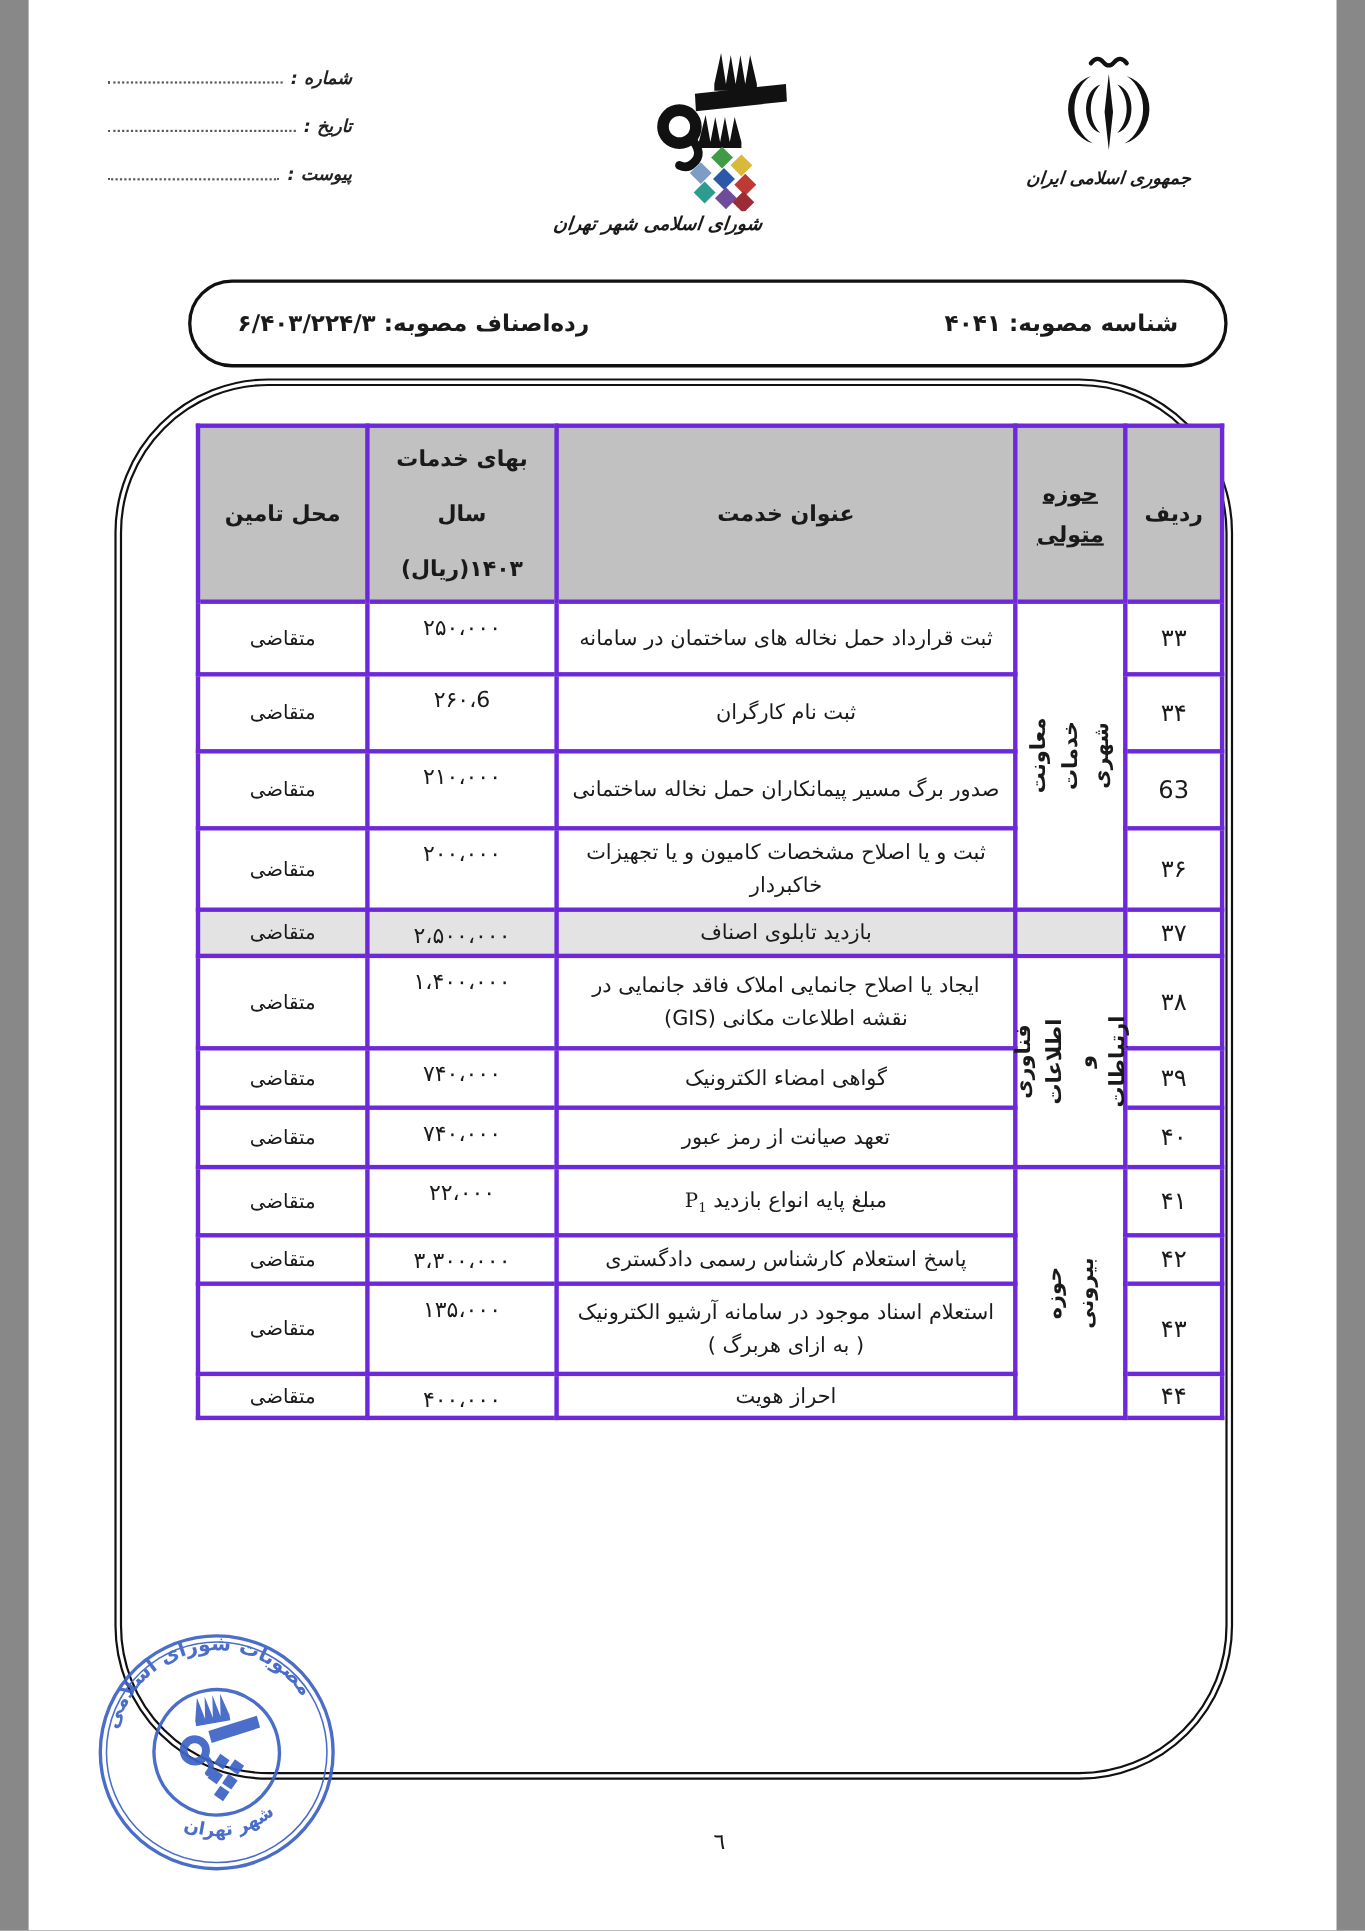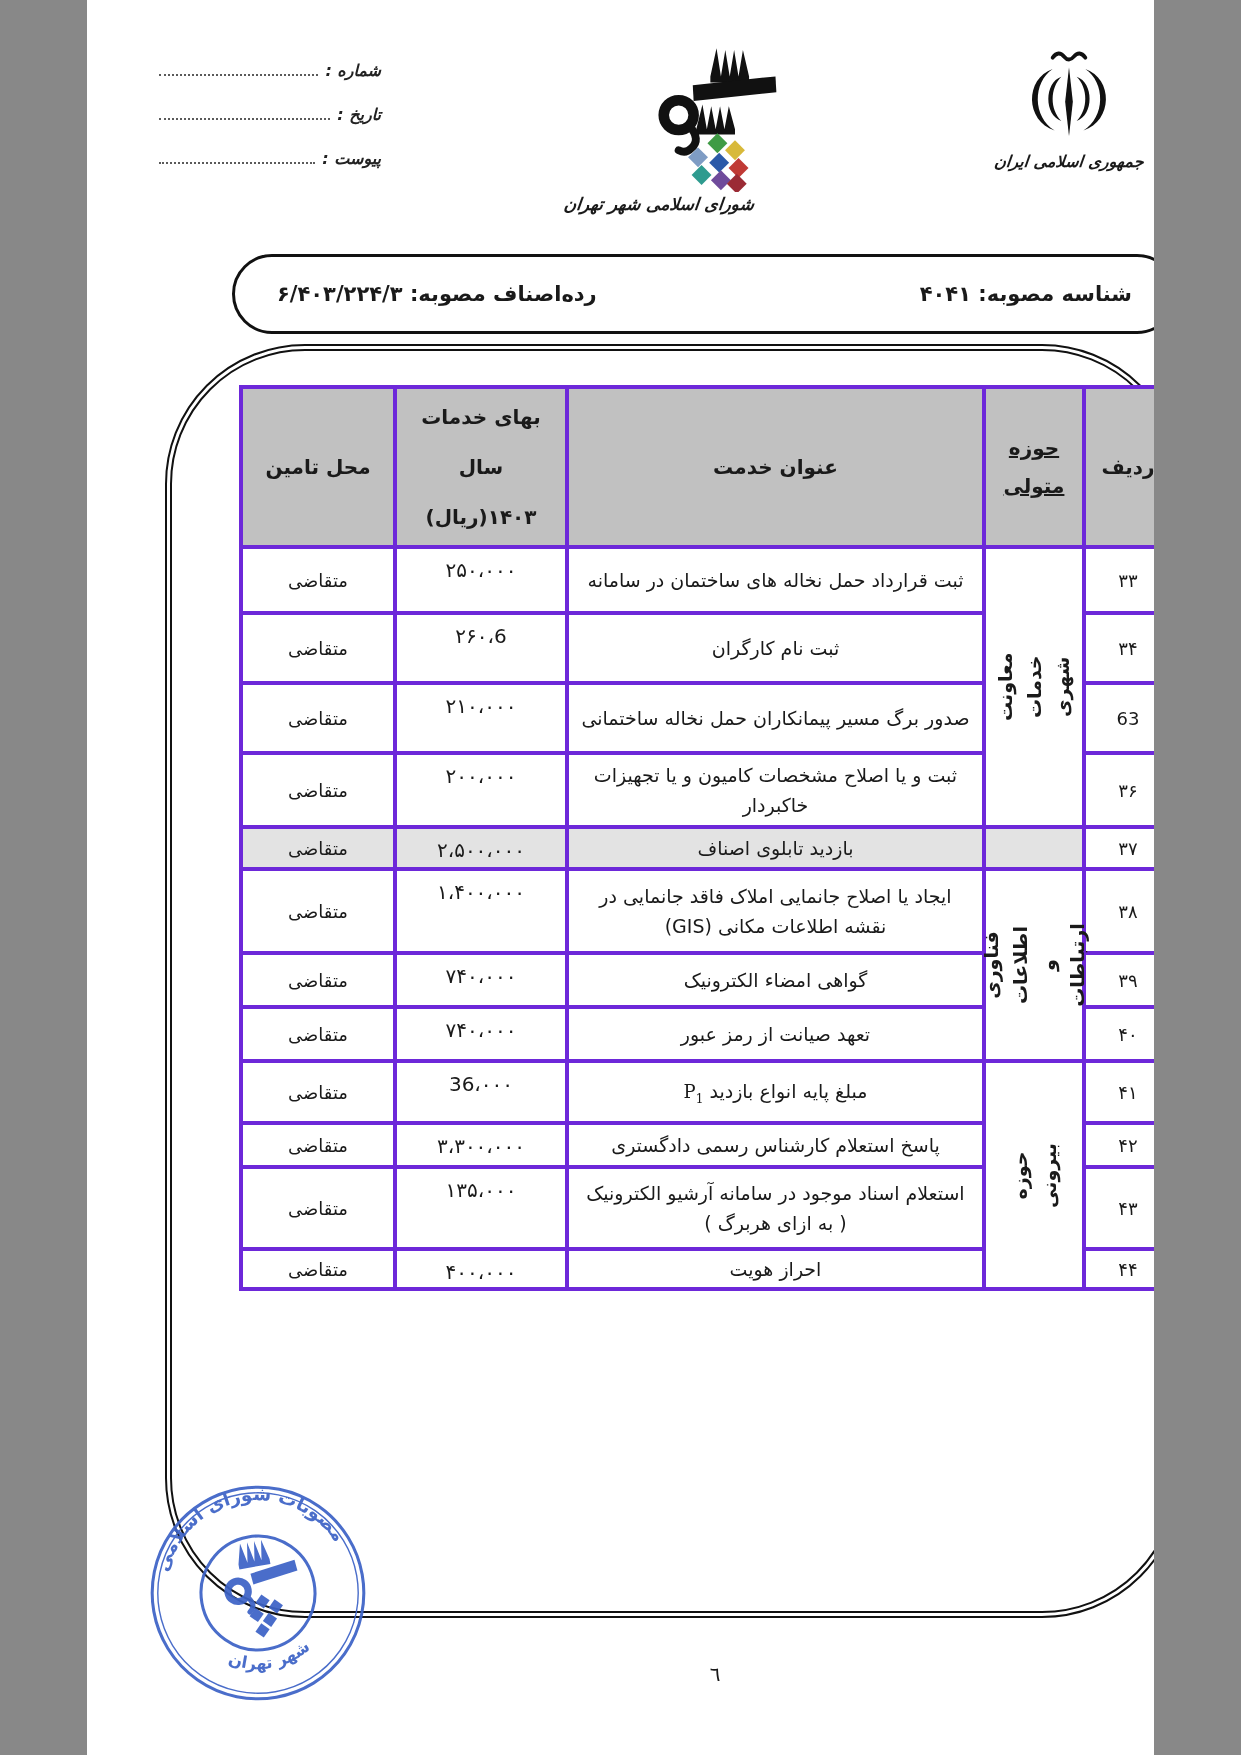--- a/index.html
+++ b/index.html
@@ -1,19 +1,19 @@
 <!DOCTYPE html>
 <html><head>
 <meta charset="utf-8">
 <style>
   html,body { margin:0; padding:0; background:#888; }
   .page {
-    position:relative; width:1029px; height:1755px; margin:0 auto;
+    position:relative; width:1189px; height:1755px; margin:0 auto;
     background:#ffffff; overflow:hidden;
-    font-family:"DejaVu Sans", sans-serif; color:#1a1a1a;padding-left:38px;
+    font-family:"DejaVu Sans", sans-serif; color:#1a1a1a;
   }
   
   .corner-fields { position:absolute; left:72px; top:52px; width:222px; direction:rtl; }
   .field-row { display:flex; align-items:flex-end; height:28px; margin-bottom:16px; }
   .field-label { font-style:italic; font-weight:bold; font-size:16px; color:#222; white-space:nowrap; }
   .field-dots { flex:1; border-bottom:2px dotted #5a5a5a; margin:0 7px 4px 0; }
 
   
   .council-logo { position:absolute; left:452px; top:40px; width:240px; text-align:center; }
   .council-logo svg { display:block; margin:0 auto 0 108px; }
@@ -46,21 +46,21 @@
     border:3px solid #141414;
   }
   .services th, .services td { border:4px solid #6d28d9; text-align:center; vertical-align:middle; padding:2px 4px; box-sizing:border-box; }
   .services thead tr { height:160px; }
   .services thead th {
     background:#c1c1c1; font-weight:bold; font-size:20px; white-space:pre-line;
     border-bottom:3px solid #1a1a1a;
   }
   th.price-h { line-height:2.5; font-size:19px; }
   th.domain-h { line-height:1.9;text-decoration:underline; }
-  td.c-no { font-size:18px; }
+  td.c-no { font-size:22px; }
   td.c-service { font-size:19px; white-space:pre-line; line-height:1.6; }
   td.c-price { vertical-align:top; padding-top:9px; font-size:20px; letter-spacing:.5px; }
   td.c-funding { font-size:18px; }
   td.c-domain { position:relative; padding:0; }
   .rotwrap { position:absolute; inset:0; display:flex; align-items:center; justify-content:center; }
   .rot { transform:rotate(-90deg); white-space:pre-line; text-align:center; font-weight:bold; font-size:19px; line-height:1.5; }
   tr.hl td.grayable { background:#e3e3e3; }
   tr.heavy td { border-top:3px solid #5f5f5f; }
   .latin { font-family:"DejaVu Serif", serif; font-weight:normal; font-size:18px; }
   .latin sub { font-size:12px; }
@@ -238,21 +238,21 @@
           <td class="c-funding grayable">متقاضی</td>
         </tr>
         <tr class="heavy" style="height: 62px;">
           <td class="c-no">۴۱</td>
           <td class="c-domain" rowspan="4">
             <div class="rotwrap">
               <span class="rot">حوزه بیرونی</span>
             </div>
           </td>
           <td class="c-service grayable">مبلغ پایه انواع بازدید   <span class="latin">P<sub>1</sub></span></td>
-          <td class="c-price grayable">36،۰۰۰</td>
+          <td class="c-price grayable">۲۲،۰۰۰</td>
           <td class="c-funding grayable">متقاضی</td>
         </tr>
         <tr style="height: 44px;">
           <td class="c-no">۴۲</td>
           <td class="c-service grayable">پاسخ استعلام کارشناس رسمی دادگستری</td>
           <td class="c-price grayable">۳،۳۰۰،۰۰۰</td>
           <td class="c-funding grayable">متقاضی</td>
         </tr>
         <tr style="height: 82px;">
           <td class="c-no">۴۳</td>

